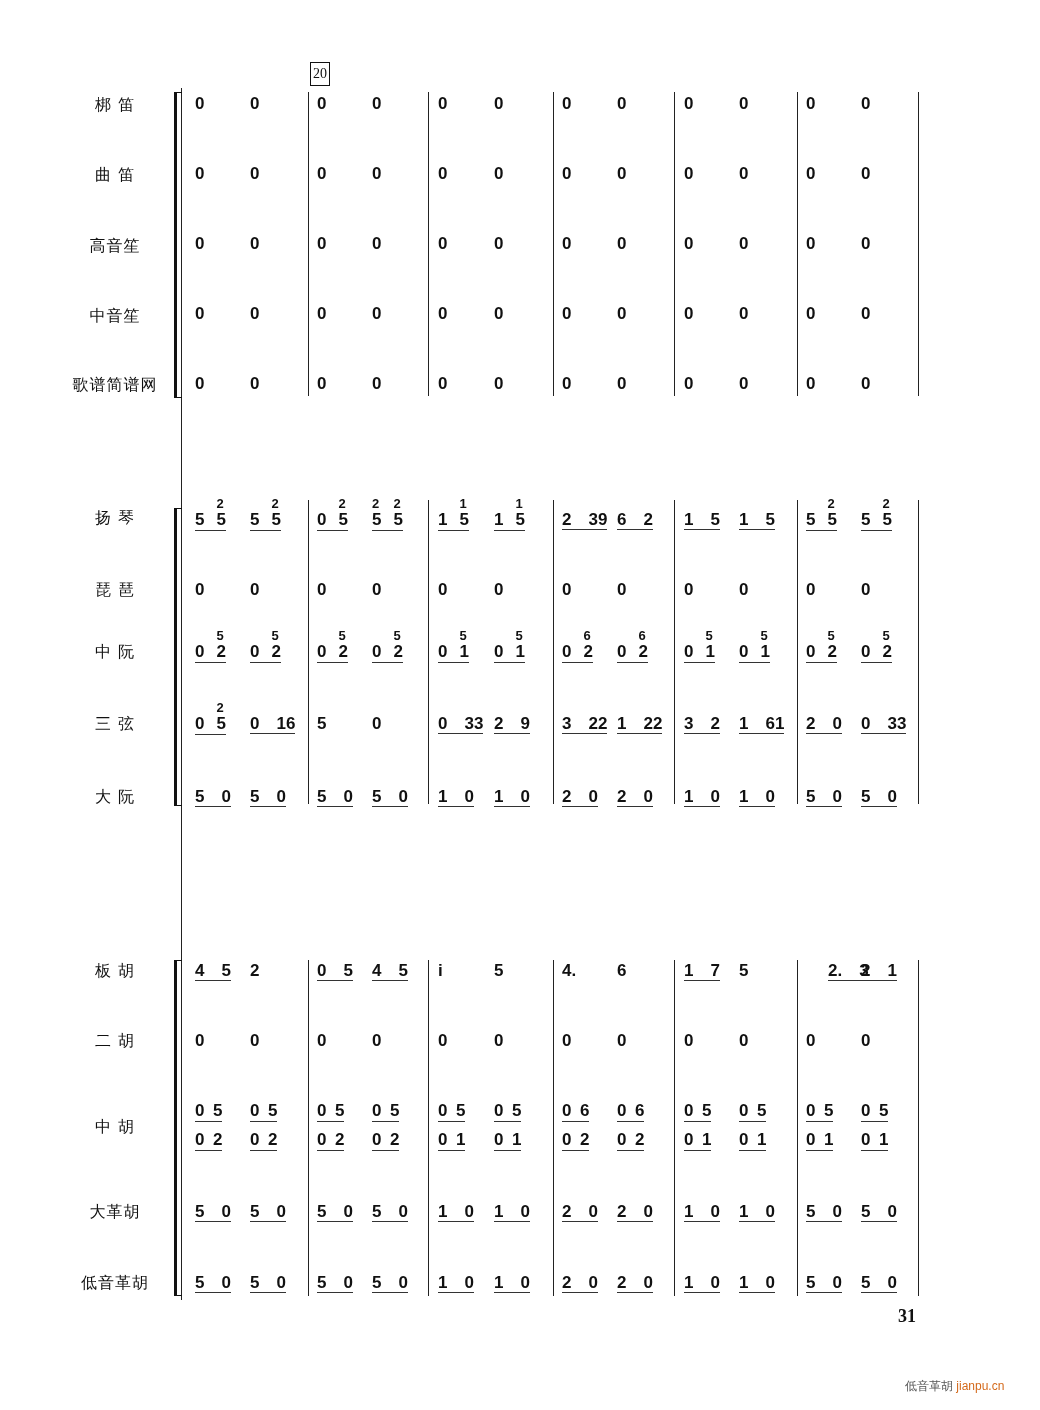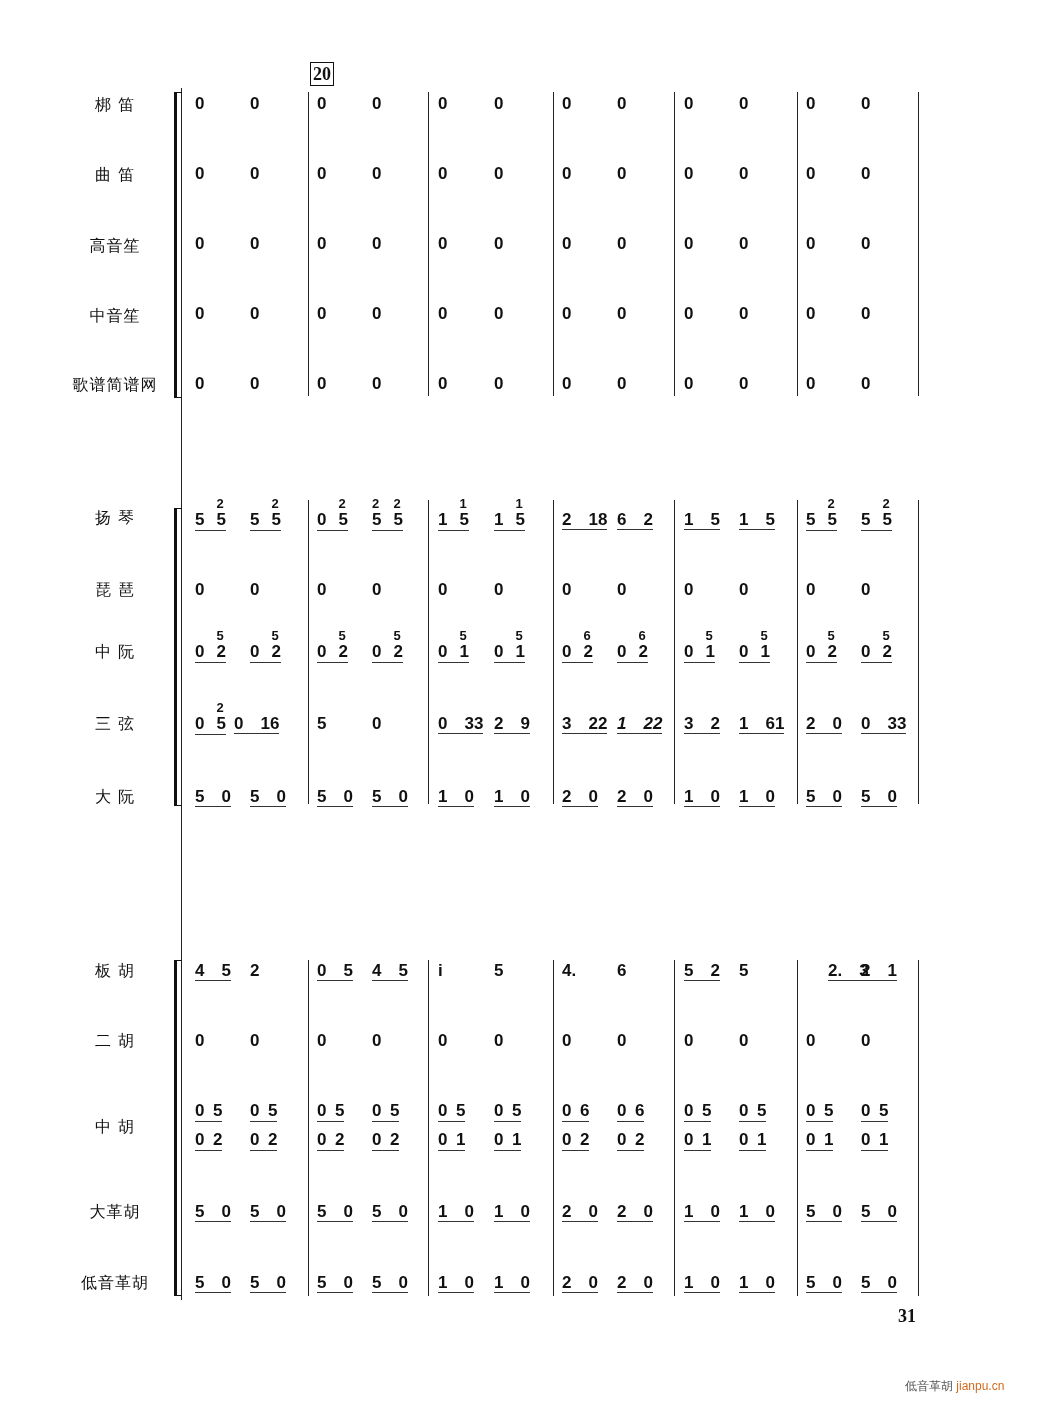--- a/index.html
+++ b/index.html
@@ -1,18 +1,18 @@
 <!DOCTYPE html>
 <html><head>
 <meta charset="utf-8">
 <style>
   html, body { margin: 0; padding: 0; background: #ffffff; }
   body { width: 1040px; height: 1410px; position: relative; overflow: hidden; font-family: "Liberation Sans", "DejaVu Sans", sans-serif; color: #111; }
   .page { position: absolute; left: 0; top: 0; width: 1040px; height: 1410px; }
-  .rehearsal { position: absolute; left: 310px; top: 62px; border: 1.5px solid #111; font-family: "Liberation Serif", "DejaVu Serif", serif; font-weight: bold; font-size: 18px; line-height: 22px; padding: 0 2px; }
+  .rehearsal { position: absolute; left: 310px; top: 62px; border: 1.5px solid #111; font-family: "Liberation Serif", "DejaVu Serif", serif; font-weight: normal; font-size: 14px; line-height: 22px; padding: 0 2px; }
   .system-line { position: absolute; left: 181px; width: 1px; background: #222; }
   .bracket { position: absolute; left: 174px; width: 5px; border-left: 3px solid #111; border-top: 1px solid #111; border-bottom: 1px solid #111; }
   .label { position: absolute; left: 60px; width: 110px; text-align: center; font-family: "DejaVu Serif", "Liberation Serif", serif; font-size: 16px; line-height: 20px; letter-spacing: 1px; }
   .barline { position: absolute; width: 1px; background: #222; }
   .cell { position: absolute; font-weight: bold; font-size: 17px; line-height: 20px; white-space: nowrap; }
   .ul { border-bottom: 1.5px solid #333; }
   .pagenum { position: absolute; left: 898px; top: 1306px; font-family: "Liberation Serif", "DejaVu Serif", serif; font-weight: bold; font-size: 18px; }
   .watermark { position: absolute; left: 905px; top: 1378px; font-size: 12px; color: #555; }
   .watermark .url { color: #d46a1c; }
 </style>
@@ -131,21 +131,21 @@
       <div class="cell" style="left: 861px; top: 374px;"><span>0</span></div>
     </div>
 
   <div id="plucked">
       <div class="cell" style="left: 195px; top: 510px;"><span class="ul" style="display: inline-block; padding-top: 0px;"><span style="display: inline-block; position: relative; margin-right: 12px;">5</span><span style="display: inline-block; position: relative; margin-right: 0px;">5<span style="position: absolute; left: 0px; top: -16px; font-size: 13px;">2</span></span></span></div>
       <div class="cell" style="left: 250px; top: 510px;"><span class="ul" style="display: inline-block; padding-top: 0px;"><span style="display: inline-block; position: relative; margin-right: 12px;">5</span><span style="display: inline-block; position: relative; margin-right: 0px;">5<span style="position: absolute; left: 0px; top: -16px; font-size: 13px;">2</span></span></span></div>
       <div class="cell" style="left: 317px; top: 510px;"><span class="ul" style="display: inline-block; padding-top: 0px;"><span style="display: inline-block; position: relative; margin-right: 12px;">0</span><span style="display: inline-block; position: relative; margin-right: 0px;">5<span style="position: absolute; left: 0px; top: -16px; font-size: 13px;">2</span></span></span></div>
       <div class="cell" style="left: 372px; top: 510px;"><span class="ul" style="display: inline-block; padding-top: 0px;"><span style="display: inline-block; position: relative; margin-right: 12px;">5<span style="position: absolute; left: 0px; top: -16px; font-size: 13px;">2</span></span><span style="display: inline-block; position: relative; margin-right: 0px;">5<span style="position: absolute; left: 0px; top: -16px; font-size: 13px;">2</span></span></span></div>
       <div class="cell" style="left: 438px; top: 510px;"><span class="ul" style="display: inline-block; padding-top: 0px;"><span style="display: inline-block; position: relative; margin-right: 12px;">1</span><span style="display: inline-block; position: relative; margin-right: 0px;">5<span style="position: absolute; left: 0px; top: -16px; font-size: 13px;">1</span></span></span></div>
       <div class="cell" style="left: 494px; top: 510px;"><span class="ul" style="display: inline-block; padding-top: 0px;"><span style="display: inline-block; position: relative; margin-right: 12px;">1</span><span style="display: inline-block; position: relative; margin-right: 0px;">5<span style="position: absolute; left: 0px; top: -16px; font-size: 13px;">1</span></span></span></div>
-      <div class="cell" style="left: 562px; top: 510px;"><span class="ul">2 18</span></div>
+      <div class="cell" style="left: 562px; top: 510px;"><span class="ul">2 39</span></div>
       <div class="cell" style="left: 617px; top: 510px;"><span class="ul">6 2</span></div>
       <div class="cell" style="left: 684px; top: 510px;"><span class="ul">1 5</span></div>
       <div class="cell" style="left: 739px; top: 510px;"><span class="ul">1 5</span></div>
       <div class="cell" style="left: 806px; top: 510px;"><span class="ul" style="display: inline-block; padding-top: 0px;"><span style="display: inline-block; position: relative; margin-right: 12px;">5</span><span style="display: inline-block; position: relative; margin-right: 0px;">5<span style="position: absolute; left: 0px; top: -16px; font-size: 13px;">2</span></span></span></div>
       <div class="cell" style="left: 861px; top: 510px;"><span class="ul" style="display: inline-block; padding-top: 0px;"><span style="display: inline-block; position: relative; margin-right: 12px;">5</span><span style="display: inline-block; position: relative; margin-right: 0px;">5<span style="position: absolute; left: 0px; top: -16px; font-size: 13px;">2</span></span></span></div>
       <div class="cell" style="left: 195px; top: 580px;"><span>0</span></div>
       <div class="cell" style="left: 250px; top: 580px;"><span>0</span></div>
       <div class="cell" style="left: 317px; top: 580px;"><span>0</span></div>
       <div class="cell" style="left: 372px; top: 580px;"><span>0</span></div>
       <div class="cell" style="left: 438px; top: 580px;"><span>0</span></div>
@@ -162,27 +162,27 @@
       <div class="cell" style="left: 372px; top: 642px;"><span class="ul" style="display: inline-block; padding-top: 0px;"><span style="display: inline-block; position: relative; margin-right: 12px;">0</span><span style="display: inline-block; position: relative; margin-right: 0px;">2<span style="position: absolute; left: 0px; top: -16px; font-size: 13px;">5</span></span></span></div>
       <div class="cell" style="left: 438px; top: 642px;"><span class="ul" style="display: inline-block; padding-top: 0px;"><span style="display: inline-block; position: relative; margin-right: 12px;">0</span><span style="display: inline-block; position: relative; margin-right: 0px;">1<span style="position: absolute; left: 0px; top: -16px; font-size: 13px;">5</span></span></span></div>
       <div class="cell" style="left: 494px; top: 642px;"><span class="ul" style="display: inline-block; padding-top: 0px;"><span style="display: inline-block; position: relative; margin-right: 12px;">0</span><span style="display: inline-block; position: relative; margin-right: 0px;">1<span style="position: absolute; left: 0px; top: -16px; font-size: 13px;">5</span></span></span></div>
       <div class="cell" style="left: 562px; top: 642px;"><span class="ul" style="display: inline-block; padding-top: 0px;"><span style="display: inline-block; position: relative; margin-right: 12px;">0</span><span style="display: inline-block; position: relative; margin-right: 0px;">2<span style="position: absolute; left: 0px; top: -16px; font-size: 13px;">6</span></span></span></div>
       <div class="cell" style="left: 617px; top: 642px;"><span class="ul" style="display: inline-block; padding-top: 0px;"><span style="display: inline-block; position: relative; margin-right: 12px;">0</span><span style="display: inline-block; position: relative; margin-right: 0px;">2<span style="position: absolute; left: 0px; top: -16px; font-size: 13px;">6</span></span></span></div>
       <div class="cell" style="left: 684px; top: 642px;"><span class="ul" style="display: inline-block; padding-top: 0px;"><span style="display: inline-block; position: relative; margin-right: 12px;">0</span><span style="display: inline-block; position: relative; margin-right: 0px;">1<span style="position: absolute; left: 0px; top: -16px; font-size: 13px;">5</span></span></span></div>
       <div class="cell" style="left: 739px; top: 642px;"><span class="ul" style="display: inline-block; padding-top: 0px;"><span style="display: inline-block; position: relative; margin-right: 12px;">0</span><span style="display: inline-block; position: relative; margin-right: 0px;">1<span style="position: absolute; left: 0px; top: -16px; font-size: 13px;">5</span></span></span></div>
       <div class="cell" style="left: 806px; top: 642px;"><span class="ul" style="display: inline-block; padding-top: 0px;"><span style="display: inline-block; position: relative; margin-right: 12px;">0</span><span style="display: inline-block; position: relative; margin-right: 0px;">2<span style="position: absolute; left: 0px; top: -16px; font-size: 13px;">5</span></span></span></div>
       <div class="cell" style="left: 861px; top: 642px;"><span class="ul" style="display: inline-block; padding-top: 0px;"><span style="display: inline-block; position: relative; margin-right: 12px;">0</span><span style="display: inline-block; position: relative; margin-right: 0px;">2<span style="position: absolute; left: 0px; top: -16px; font-size: 13px;">5</span></span></span></div>
       <div class="cell" style="left: 195px; top: 714px;"><span class="ul" style="display: inline-block; padding-top: 0px;"><span style="display: inline-block; position: relative; margin-right: 12px;">0</span><span style="display: inline-block; position: relative; margin-right: 0px;">5<span style="position: absolute; left: 0px; top: -16px; font-size: 13px;">2</span></span></span></div>
-      <div class="cell" style="left: 234px; top: 714px;"><span class="ul">0 16</span></div>
+      <div class="cell" style="left: 250px; top: 714px;"><span class="ul">0 16</span></div>
       <div class="cell" style="left: 317px; top: 714px;"><span>5</span></div>
       <div class="cell" style="left: 372px; top: 714px;"><span>0</span></div>
       <div class="cell" style="left: 438px; top: 714px;"><span class="ul">0 33</span></div>
       <div class="cell" style="left: 494px; top: 714px;"><span class="ul">2 9</span></div>
       <div class="cell" style="left: 562px; top: 714px;"><span class="ul">3 22</span></div>
-      <div class="cell" style="left: 617px; top: 714px; font-style: italic;"><span class="ul">1 22</span></div>
+      <div class="cell" style="left: 617px; top: 714px;"><span class="ul">1 22</span></div>
       <div class="cell" style="left: 684px; top: 714px;"><span class="ul">3 2</span></div>
       <div class="cell" style="left: 739px; top: 714px;"><span class="ul">1 61</span></div>
       <div class="cell" style="left: 806px; top: 714px;"><span class="ul">2 0</span></div>
       <div class="cell" style="left: 861px; top: 714px;"><span class="ul">0 33</span></div>
       <div class="cell" style="left: 195px; top: 787px;"><span class="ul">5 0</span></div>
       <div class="cell" style="left: 250px; top: 787px;"><span class="ul">5 0</span></div>
       <div class="cell" style="left: 317px; top: 787px;"><span class="ul">5 0</span></div>
       <div class="cell" style="left: 372px; top: 787px;"><span class="ul">5 0</span></div>
       <div class="cell" style="left: 438px; top: 787px;"><span class="ul">1 0</span></div>
       <div class="cell" style="left: 494px; top: 787px;"><span class="ul">1 0</span></div>
@@ -195,21 +195,21 @@
     </div>
   <div id="bowed">
       <div class="cell" style="left: 195px; top: 961px;"><span class="ul">4 5</span></div>
       <div class="cell" style="left: 250px; top: 961px;"><span>2</span></div>
       <div class="cell" style="left: 317px; top: 961px;"><span class="ul">0 5</span></div>
       <div class="cell" style="left: 372px; top: 961px;"><span class="ul">4 5</span></div>
       <div class="cell" style="left: 438px; top: 961px;"><span>i</span></div>
       <div class="cell" style="left: 494px; top: 961px;"><span>5</span></div>
       <div class="cell" style="left: 562px; top: 961px;"><span>4.</span></div>
       <div class="cell" style="left: 617px; top: 961px;"><span>6</span></div>
-      <div class="cell" style="left: 684px; top: 961px;"><span class="ul">5 2</span></div>
+      <div class="cell" style="left: 684px; top: 961px;"><span class="ul">1 7</span></div>
       <div class="cell" style="left: 739px; top: 961px;"><span>5</span></div>
       <div class="cell" style="left: 828px; top: 961px;"><span class="ul">2. 3</span></div>
       <div class="cell" style="left: 861px; top: 961px;"><span class="ul">2 1</span></div>
       <div class="cell" style="left: 195px; top: 1031px;"><span>0</span></div>
       <div class="cell" style="left: 250px; top: 1031px;"><span>0</span></div>
       <div class="cell" style="left: 317px; top: 1031px;"><span>0</span></div>
       <div class="cell" style="left: 372px; top: 1031px;"><span>0</span></div>
       <div class="cell" style="left: 438px; top: 1031px;"><span>0</span></div>
       <div class="cell" style="left: 494px; top: 1031px;"><span>0</span></div>
       <div class="cell" style="left: 562px; top: 1031px;"><span>0</span></div>

